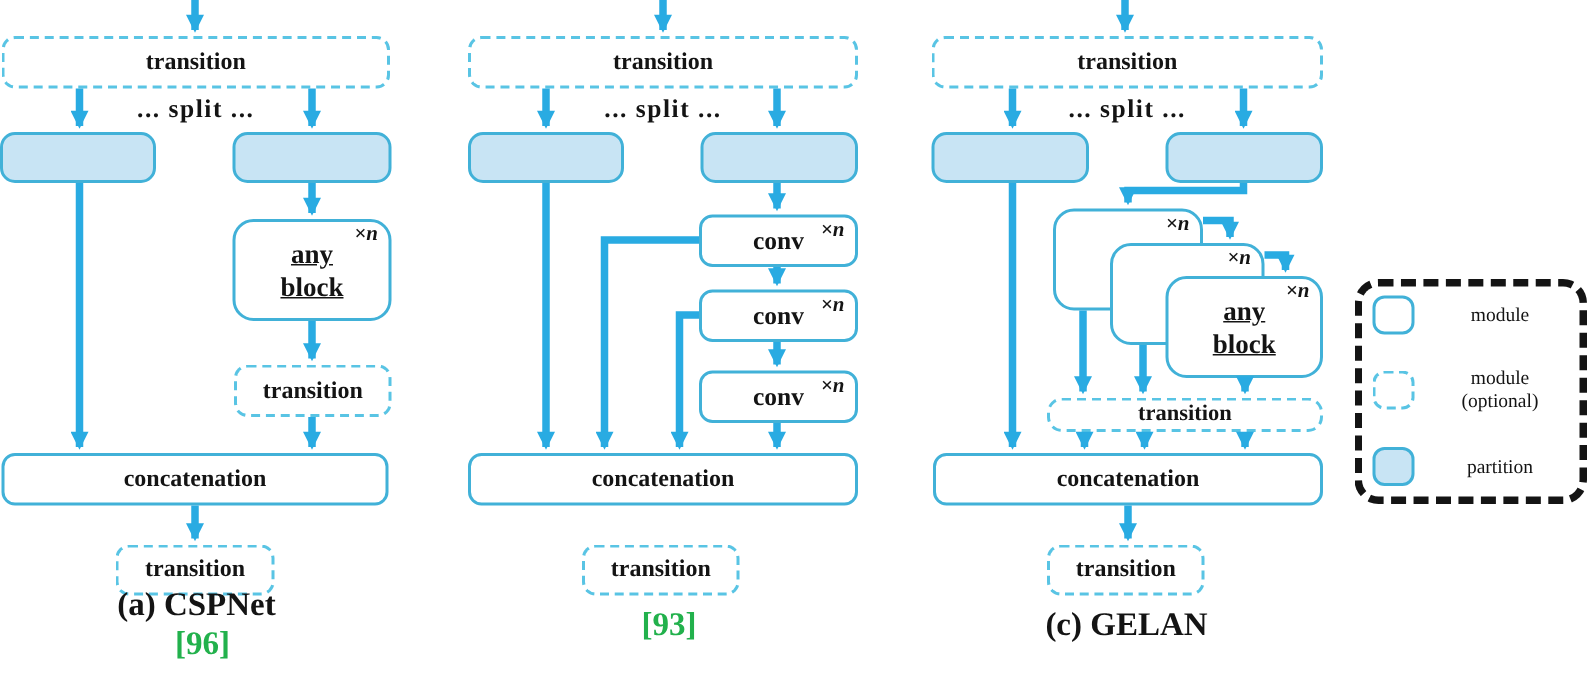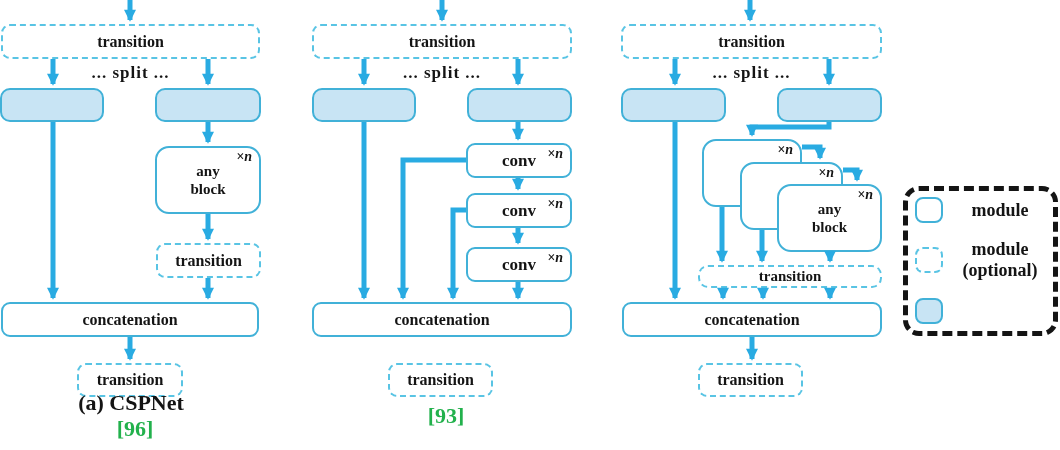--- a/index.html
+++ b/index.html
@@ -13,21 +13,21 @@
     display:flex;align-items:center;justify-content:center;
     font-weight:bold;font-size:16px;line-height:1;
   }
   .dashed{border:2px dashed var(--border-dashed);}
   .part{background:var(--partition-fill);border:2px solid var(--border);border-radius:10px;}
   .big{border-radius:14px;}
   .xn{
     position:absolute;top:2px;right:7px;
     font-style:italic;font-weight:bold;font-size:14px;
   }
-  .two-line{display:flex;flex-direction:column;align-items:center;gap:1px;font-size:15px;line-height:1.12;}
+  .two-line{display:flex;flex-direction:column;align-items:center;gap:1px;font-size:18px;line-height:1.12;text-decoration:underline;}
   .conv-label{font-size:17px;}
   .split{
     position:absolute;height:24px;display:flex;align-items:center;justify-content:center;
     font-weight:bold;font-size:17px;letter-spacing:1px;
   }
   .wide-trans{font-size:15px;border-radius:10px;}
   .caption{
     position:absolute;height:30px;display:flex;align-items:center;justify-content:center;
     font-weight:bold;font-size:22px;flex-direction:column;
   }
@@ -41,21 +41,21 @@
     border:5px dashed var(--legend-border);border-radius:16px;background:#fff;
   }
   .swatch{
     position:absolute;box-sizing:border-box;width:28px;height:26px;border-radius:8px;background:#fff;
     border:2.5px solid var(--border);
   }
   .swatch.dashed-sw{border:2.5px dashed var(--border-dashed);}
   .swatch.part-sw{background:var(--partition-fill);}
   .legend-label{
     position:absolute;display:flex;flex-direction:column;align-items:center;justify-content:center;
-    font-weight:bold;font-size:18px;line-height:1.15;text-align:center;
+    font-weight:normal;font-size:13px;line-height:1.15;text-align:center;
   }
 </style>
 </head>
 <body>
 
 <div class="stage">
 
   <div class="box dashed" style="left:1px;top:24px;width:259px;height:35px">
     <span>transition</span>
   </div>
@@ -138,32 +138,39 @@
   </div>
   <div class="box dashed wide-trans" style="left:698px;top:265px;width:184px;height:23px">
     <span>transition</span>
   </div>
   <div class="box" style="left:622px;top:302px;width:260px;height:35px">
     <span>concatenation</span>
   </div>
   <div class="box dashed" style="left:698px;top:363px;width:105px;height:34px">
     <span>transition</span>
   </div>
+  <div class="caption" style="left:620px;top:401px;width:262px">
+    <span>(c) GELAN</span>
+    <span class="ref"></span>
+  </div>
 
   <div class="legend"></div>
   <div class="swatch" style="left:915px;top:197px"></div>
   <div class="legend-label" style="left:947px;top:198px;width:106px;height:24px">
     <span>module</span>
   </div>
   <div class="swatch dashed-sw" style="left:915px;top:247px"></div>
   <div class="legend-label" style="left:947px;top:237px;width:106px;height:46px">
     <span>module</span>
     <span>(optional)</span>
   </div>
   <div class="swatch part-sw" style="left:915px;top:298px"></div>
+  <div class="legend-label" style="left:947px;top:299px;width:106px;height:24px">
+    <span>partition</span>
+  </div>
 
   <svg class="arrows" viewBox="0 0 1060 450">
     <defs>
       <marker id="ah" viewBox="0 0 10 10" refX="8.5" refY="5" markerWidth="2.7" markerHeight="2.4" orient="auto">
         <path d="M0,0 L10,5 L0,10 Z" class="ahf"></path>
       </marker>
     </defs>
 
     <path class="ar" d="M130 0 L130 20" marker-end="url(#ah)"></path>
     <path class="ar" d="M53 59 L53 84" marker-end="url(#ah)"></path>

